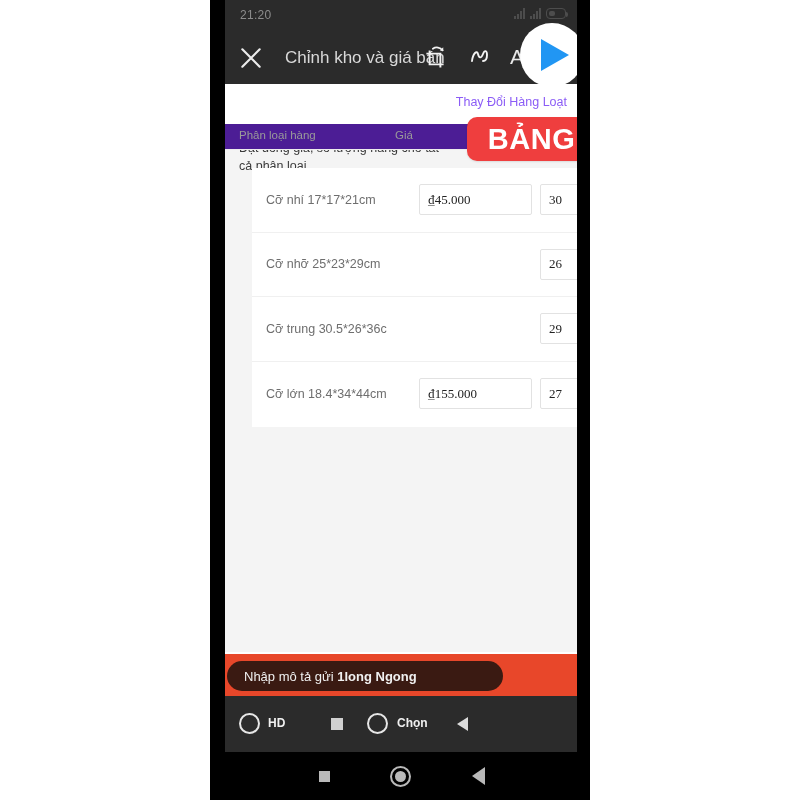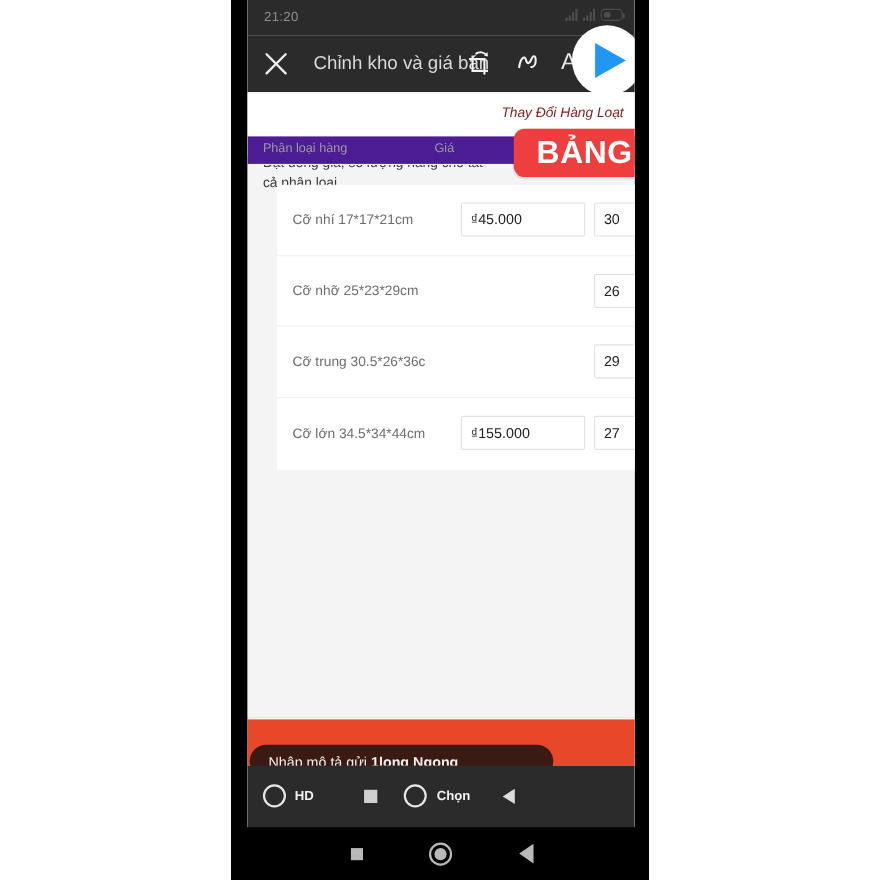--- a/index.html
+++ b/index.html
@@ -101,21 +101,21 @@
     background: #ffffff;
     padding: 9px 14px 0 14px;
   }
   #bulk-notice-text {
     font-size: 12.5px; color: #3a3a3a; line-height: 1.45;
     width: 210px;
     margin-top: 46px;
   }
   #bulk-edit-link {
     position:absolute; right: 10px; top: 11px;
-    font-size: 12.5px; color: #7f1d1d; font-style: italic;
+    font-size: 12.5px; color: #8b5cf6;
   }
 
   
   #table-head {
     position:absolute; left:0; top:40px;
     width: 352px; height: 26px;
     background: #4c1d95;
     border-bottom: 1px solid #ededed;
   }
   #table-head .th {
@@ -147,21 +147,21 @@
   }
   .cell-input {
     position:absolute;
     height: 31px;
     border: 1px solid #e2e2e2;
     background:#ffffff;
     border-radius: 2px;
     display:flex; align-items:center;
     padding-left: 8px;
     font-size: 13px; color: #222222;
-    font-family: Liberation Sans, sans-serif;
+    font-family: Liberation Serif, serif;
   }
   .cell-price { left: 167px; width: 113px; }
   .cell-stock { left: 288px; width: 50px; }
 
   
   #sticker-banner {
     position: absolute;
     left: 242px; top: 117px;
     width: 324px; height: 44px;
     background: #ef3e3e;
@@ -186,21 +186,20 @@
     background: #e8472a;
     border-top: 2px solid #ffffff;
   }
   #caption-pill {
     position:absolute; left: 2px; top: 7px;
     width: 276px; height: 30px;
     background: #3a1a12;
     border-radius: 15px;
     display:flex; align-items:center;
     padding-left: 17px;
-    margin-top: 16px;
   }
   #caption-text {
     font-size: 13px; color: #f0f0f0;
     white-space: nowrap;
   }
   #caption-text b { font-weight: bold; }
   #send-button {
     position:absolute; left: 295px; top: 23px;
     width: 64px; height: 64px;
     background:#ffffff;
@@ -350,21 +349,21 @@
           <div class="cell-variation">Cỡ nhỡ 25*23*29cm</div>
           <div class="cell-input cell-stock">26</div>
         </div>
 
         <div class="table-row">
           <div class="cell-variation">Cỡ trung 30.5*26*36c</div>
           <div class="cell-input cell-stock">29</div>
         </div>
 
         <div class="table-row">
-          <div class="cell-variation">Cỡ lớn 34.5*34*44cm</div>
+          <div class="cell-variation">Cỡ lớn 18.4*34*44cm</div>
           <div class="cell-input cell-price">₫155.000</div>
           <div class="cell-input cell-stock">27</div>
         </div>
 
       </div>
     </div>
 
     <div id="share-bar">
       <div id="caption-pill">
         <div id="caption-text"><span>Nhập mô tả gửi </span><b>1long Ngong</b></div>

